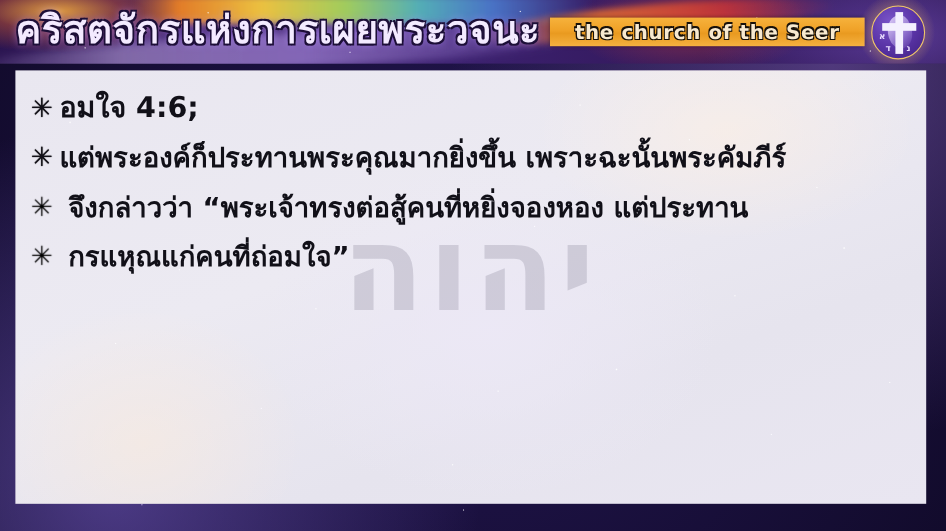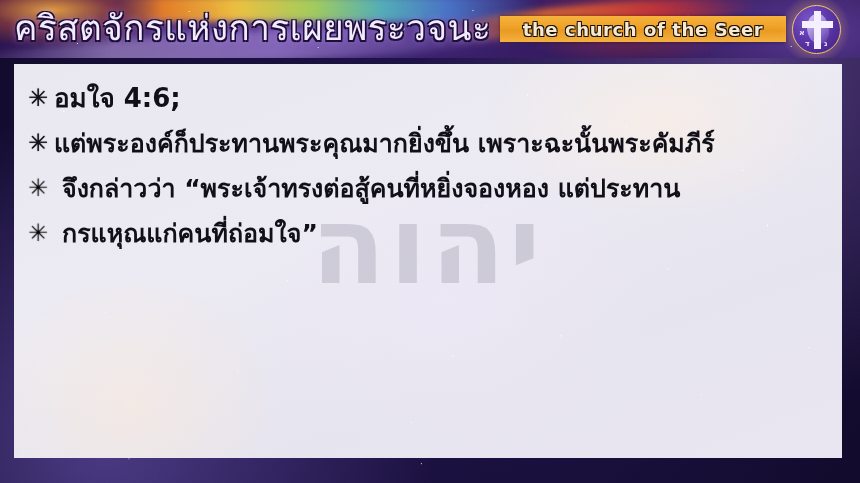--- a/index.html
+++ b/index.html
@@ -129,21 +129,21 @@
       radial-gradient(1px 1px at 47% 50%, #fff, transparent);
     opacity: .9;
   }
 
   .title-thai {
     position: absolute;
     left: 14px;
     top: 2px;
     font-family: "DejaVu Sans", "Liberation Sans", sans-serif;
     font-size: 35px;
-    font-weight: 400;
+    font-weight: 700;
     line-height: 52px;
     color: #f3eaff;
     letter-spacing: .5px;
     text-shadow:
       -1.5px -1.5px 0 #1d0f38,
        1.5px -1.5px 0 #1d0f38,
       -1.5px  1.5px 0 #1d0f38,
        1.5px  1.5px 0 #1d0f38,
        0 0 9px rgba(180,140,255,.9);
     white-space: nowrap;

